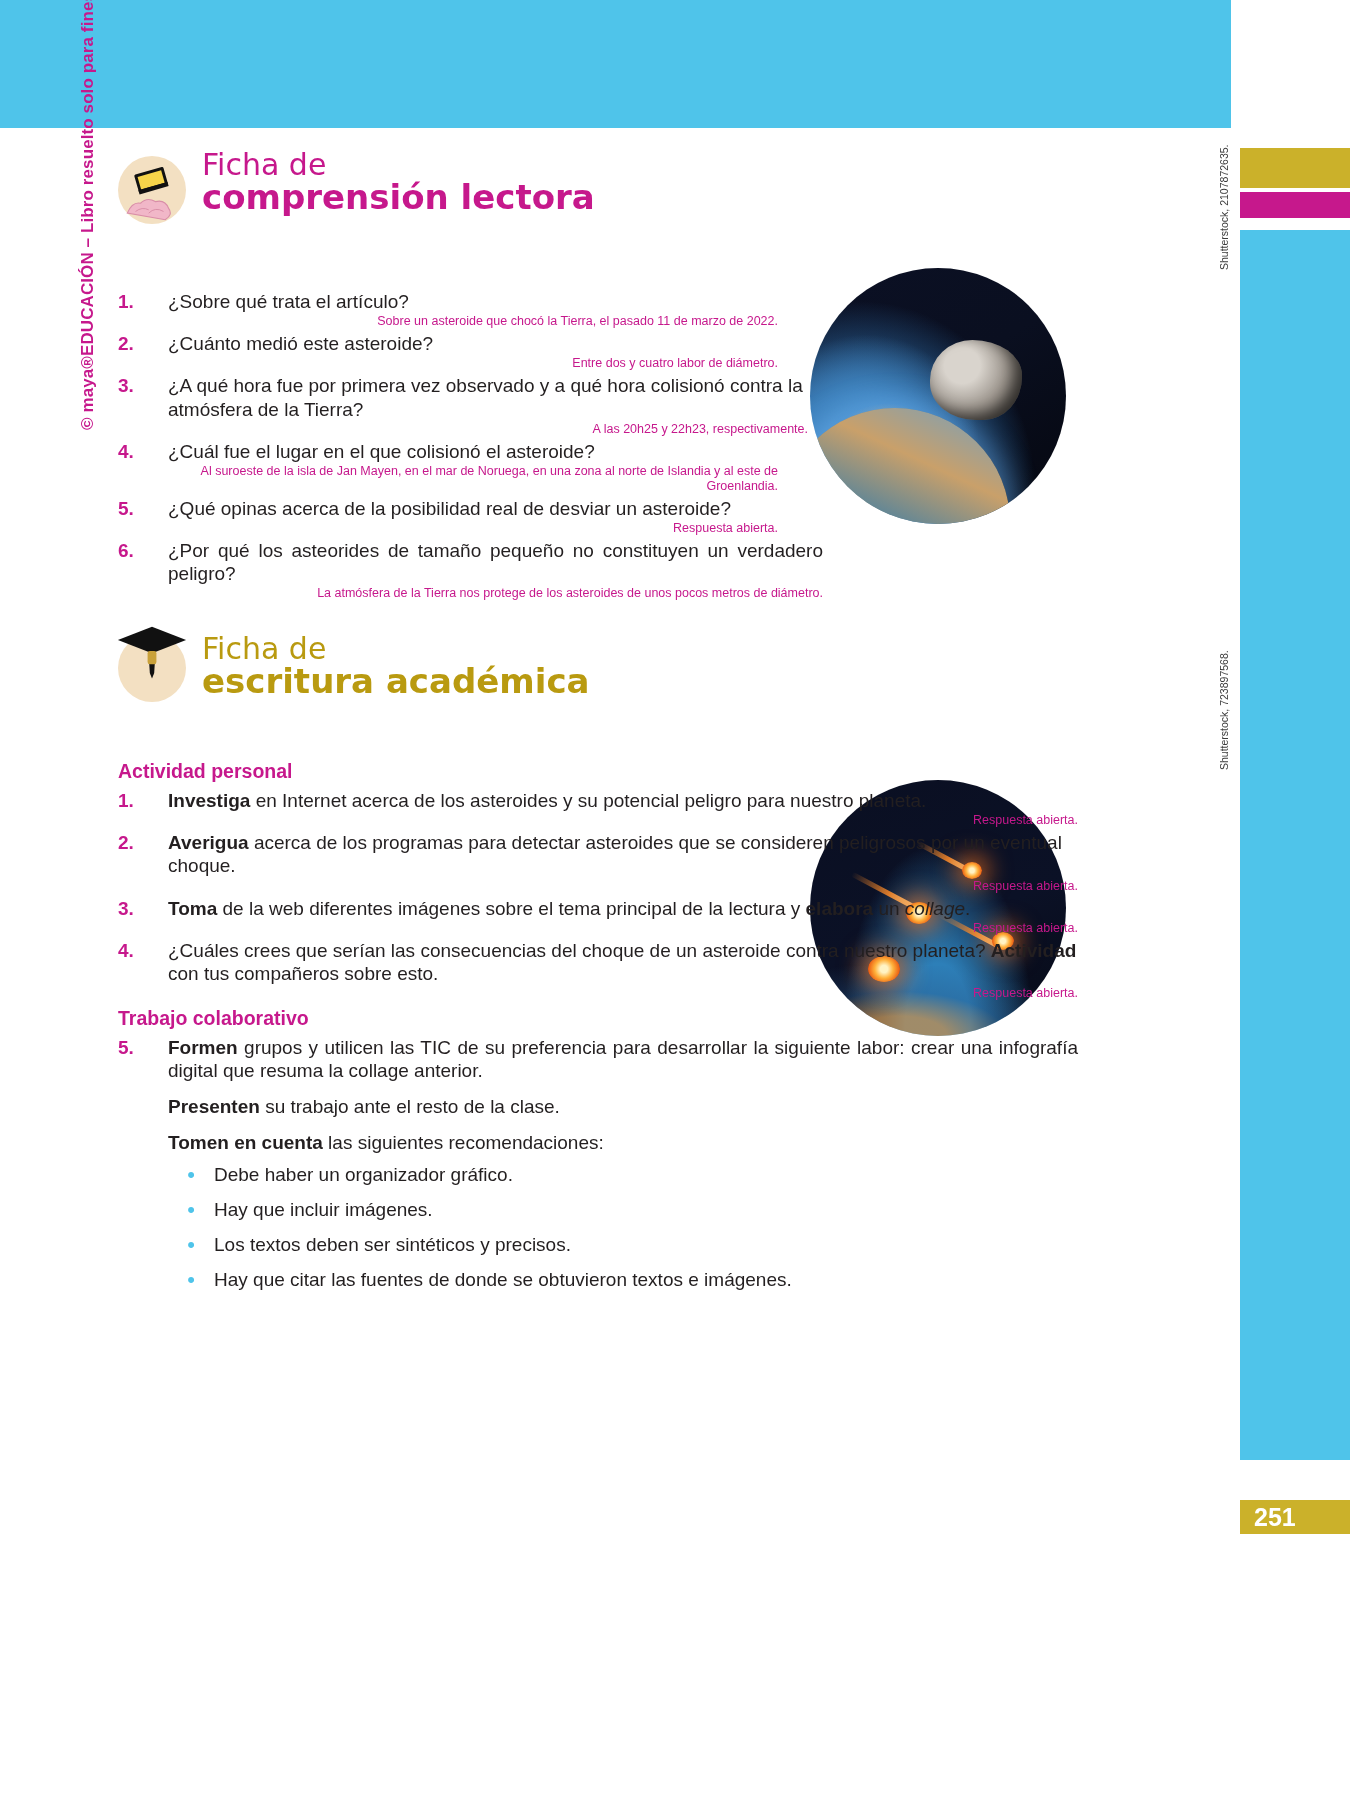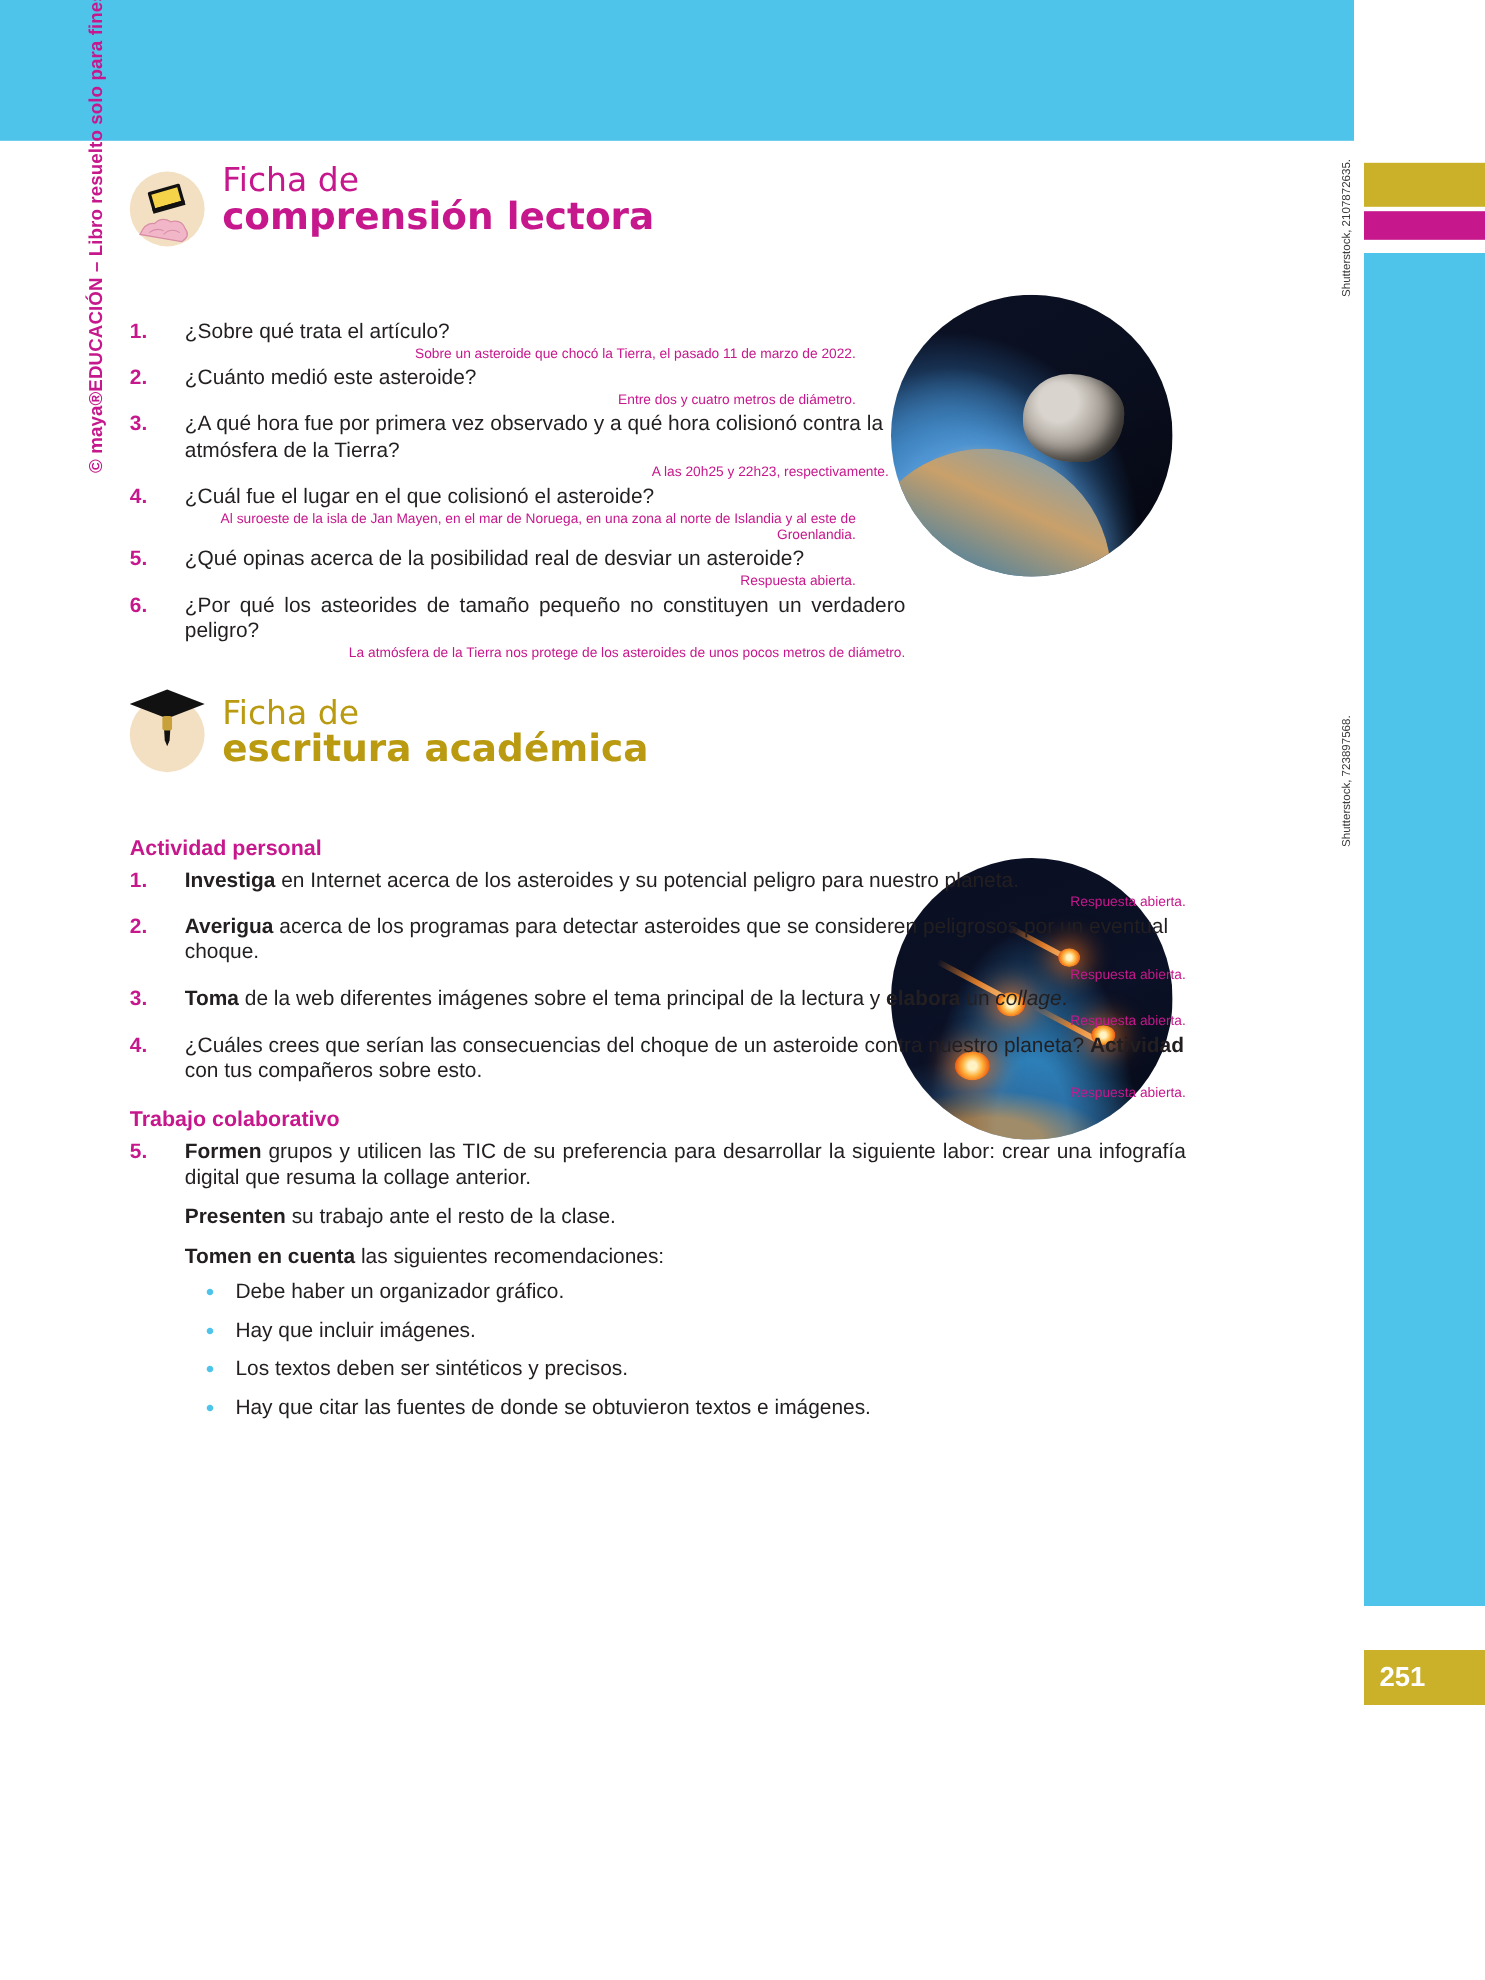--- a/index.html
+++ b/index.html
@@ -21,21 +21,21 @@
   .right-blue{
     position:absolute;left:1240px;top:230px;width:110px;height:1230px;background:#4fc4ea;
   }
   .right-gold{
     position:absolute;left:1240px;top:148px;width:110px;height:40px;background:#cbb12a;
   }
   .right-magenta{
     position:absolute;left:1240px;top:192px;width:110px;height:26px;background:#c6188c;
   }
   .page-number-box{
-    position:absolute;left:1240px;top:1500px;width:110px;height:50px;background:#cbb12a;
+    position:absolute;left:1240px;top:1500px;width:110px;height:34px;background:#cbb12a;
     color:#ffffff;font-size:25px;font-weight:bold;display:flex;align-items:center;justify-content:flex-start;
     padding-left:14px;box-sizing:border-box;
   }
   
   .side-vertical{
     position:absolute;left:78px;top:430px;
     transform:rotate(-90deg);transform-origin:left top;
     white-space:nowrap;color:#c6188c;font-size:17px;font-weight:bold;
     letter-spacing:.1px;
   }
@@ -172,21 +172,21 @@
     <div class="qbody">
       <div class="qtext">¿Sobre qué trata el artículo?</div>
       <div class="ans indent">Sobre un asteroide que chocó la Tierra, el pasado 11 de marzo de 2022.</div>
     </div>
   </div>
 
   <div class="qrow">
     <div class="qnum">2.</div>
     <div class="qbody">
       <div class="qtext">¿Cuánto medió este asteroide?</div>
-      <div class="ans">Entre dos y cuatro metros de diámetro.</div>
+      <div class="ans">Entre dos y cuatro labor de diámetro.</div>
     </div>
   </div>
 
   <div class="qrow">
     <div class="qnum">3.</div>
     <div class="qbody">
       <div class="qtext" style="width:640px;">¿A qué hora fue por primera vez observado y a qué hora colisionó contra la atmósfera de la Tierra?</div>
       <div class="ans indent">A las 20h25 y 22h23, respectivamente.</div>
     </div>
   </div>

